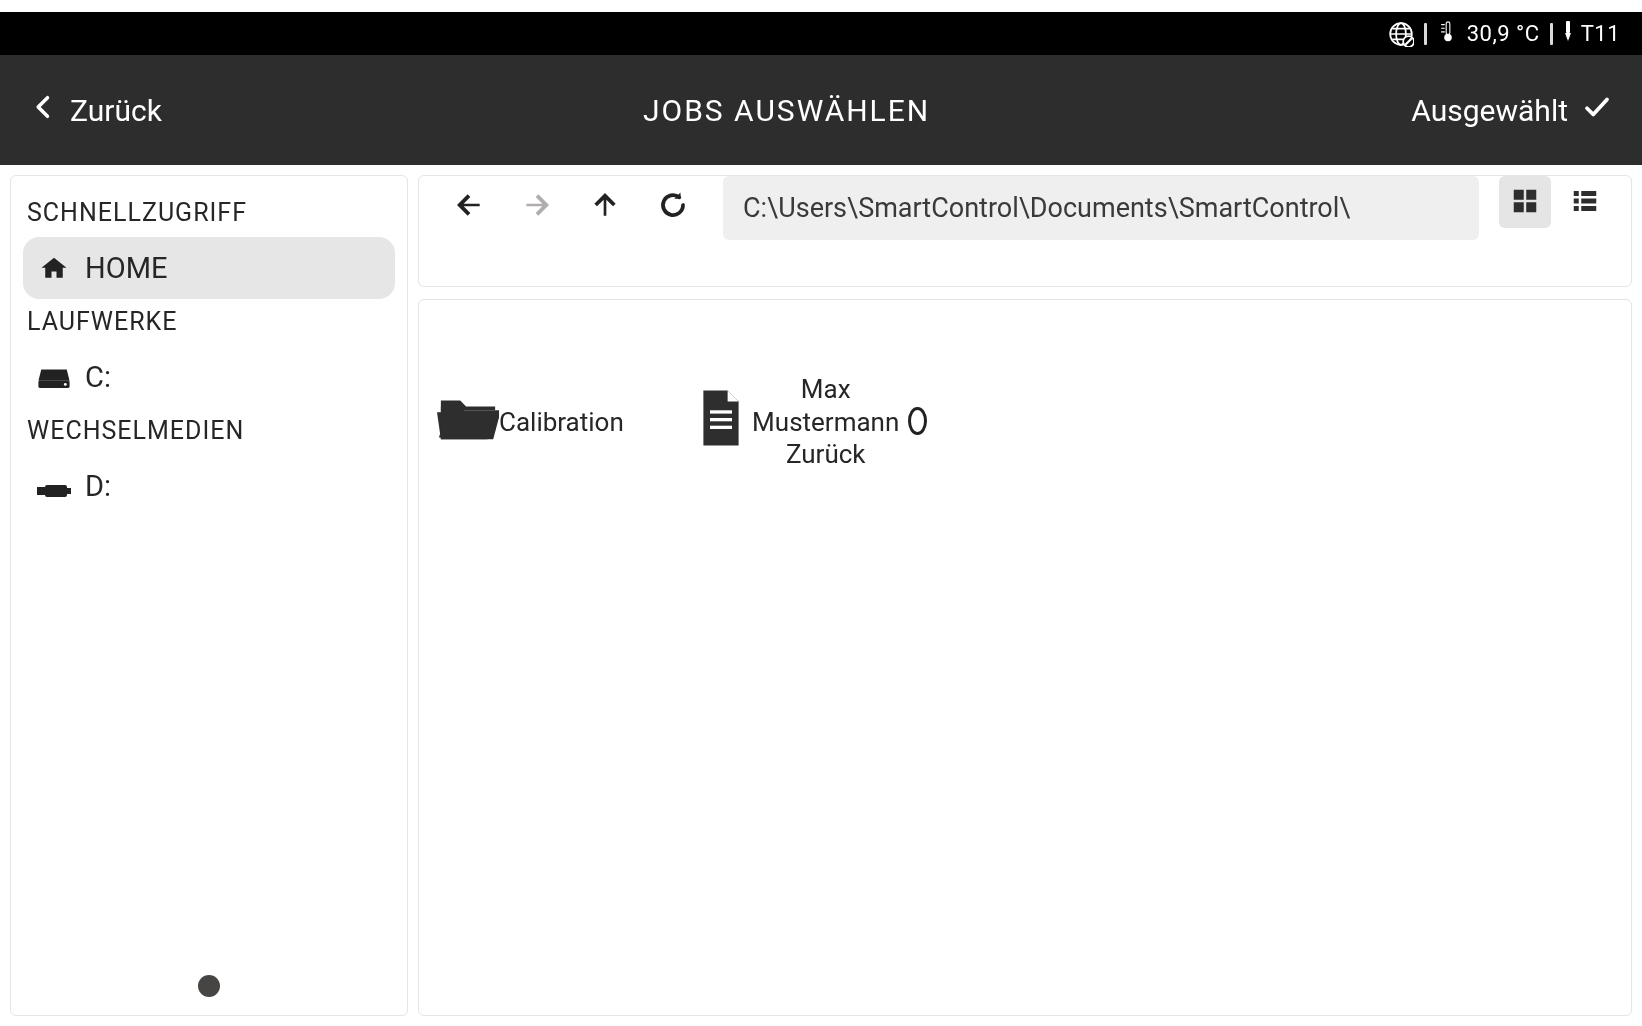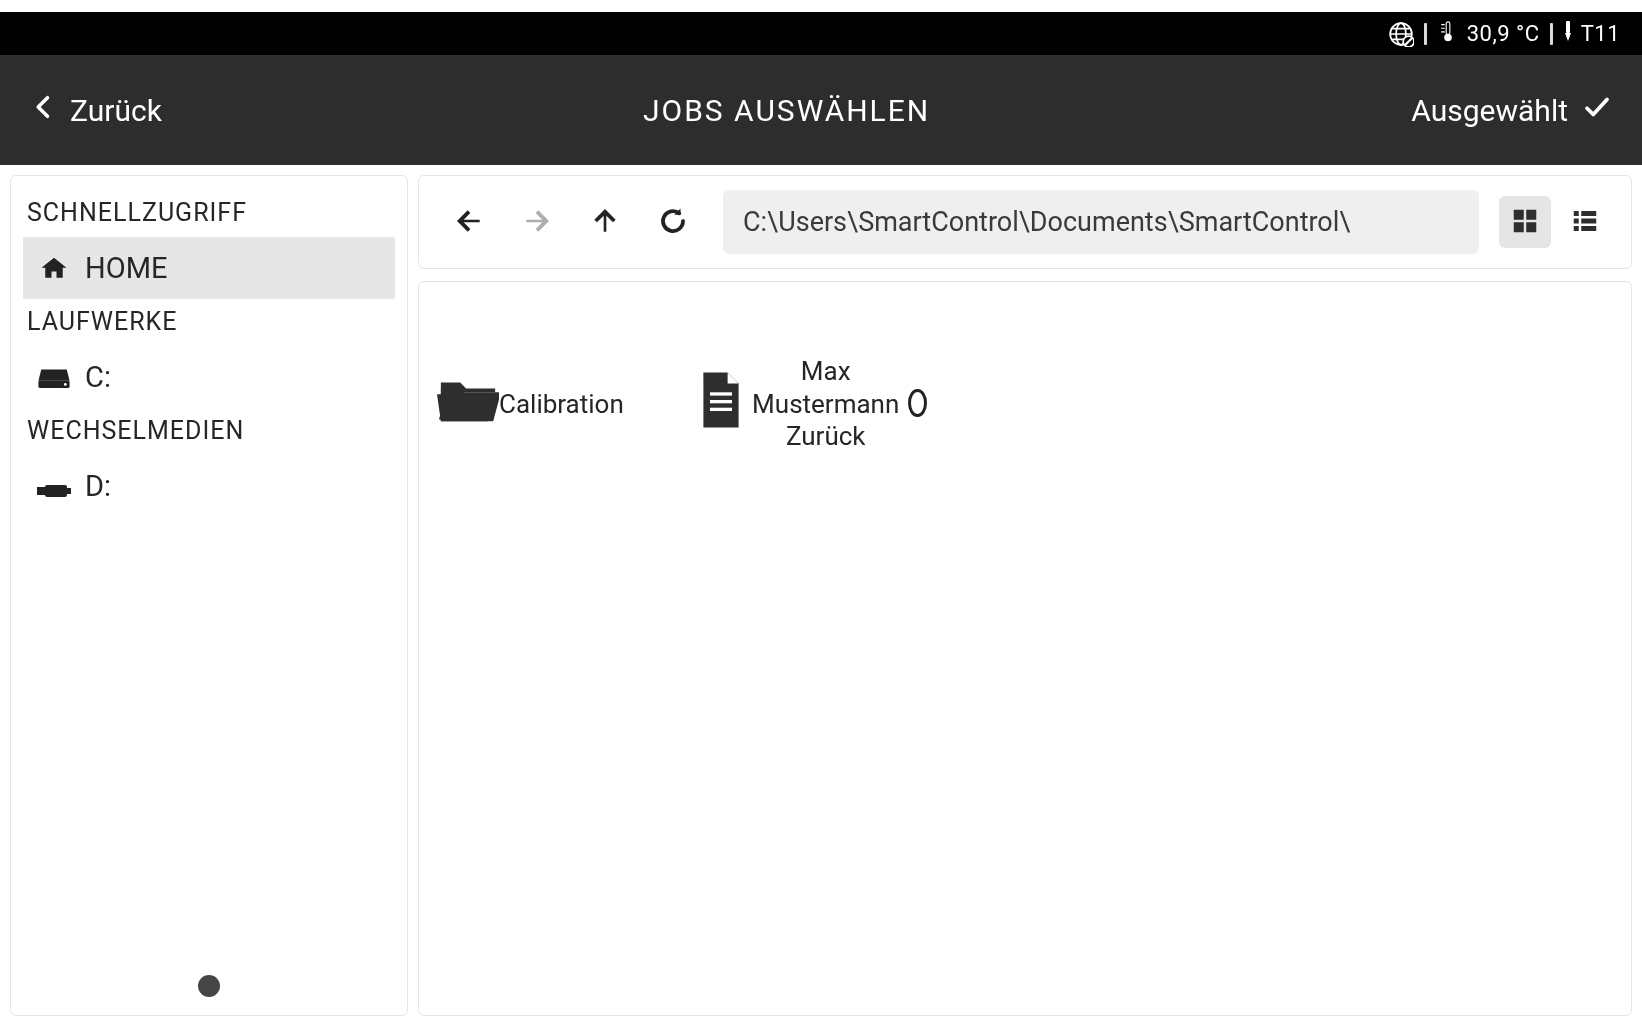--- a/index.html
+++ b/index.html
@@ -19,31 +19,31 @@
     .header .title { flex: 1; text-align: center; font-size: 30px; letter-spacing: 2px; font-weight: 400; }
     .header .action { display: flex; align-items: center; gap: 14px; cursor: pointer; font-size: 30px; }
 
     
     .body { flex: 1; display: flex; gap: 10px; padding: 10px; background: #fff; }
     .pane { background: #fff; border: 1px solid #e5e5e5; border-radius: 6px; position: relative; }
 
     
     .sidebar { width: 398px; display: flex; flex-direction: column; padding: 14px 12px; }
     .sb-section-title { font-size: 25px; font-weight: 400; letter-spacing: 1px; padding: 8px 4px 10px; }
-    .sb-item { display: flex; align-items: center; gap: 14px; font-size: 29px; padding: 14px 14px; border-radius: 2px; cursor: pointer; color: #262626; }
+    .sb-item { display: flex; align-items: center; gap: 14px; font-size: 29px; padding: 14px 14px; border-radius: 16px; cursor: pointer; color: #262626; }
     .sb-item.active { background: #e6e6e6; }
     .sb-item .icon { width: 34px; height: 28px; flex: 0 0 auto; color: #222; }
     .sb-pager { position: absolute; bottom: 18px; left: 0; right: 0; display: flex; justify-content: center; }
     .sb-pager .dot { width: 22px; height: 22px; background: #474444; border-radius: 50%; }
 
     
     .main { flex: 1; display: flex; flex-direction: column; gap: 12px; }
 
     
-    .toolbar { height: 94px; display: flex; align-items: center; padding: 0 20px; gap: 8px; }
+    .toolbar { height: 112px; display: flex; align-items: flex-start; padding: 0 20px; gap: 8px; }
     .tb-btn { width: 60px; height: 60px; display: flex; align-items: center; justify-content: center; border: none; background: transparent; cursor: pointer; color: #222; }
     .tb-btn.disabled { color: #b1adad; cursor: default; }
     .path { flex: 1; height: 64px; margin: 0 12px; background: #efefef; border: none; border-radius: 6px; font-size: 27px; padding: 0 20px; color: #3a3a3a; display: flex; align-items: center; white-space: nowrap; overflow: hidden; }
     .view-group { display: flex; gap: 8px; }
     .view-btn { width: 52px; height: 52px; display: flex; align-items: center; justify-content: center; border: none; background: transparent; border-radius: 6px; cursor: pointer; color: #2e2e2e; }
     .view-btn.active { background: #e5e5e5; }
 
     
     .content { flex: 1; padding: 4px 4px; }
     .grid { display: flex; flex-wrap: wrap; gap: 6px; align-content: flex-start; }

